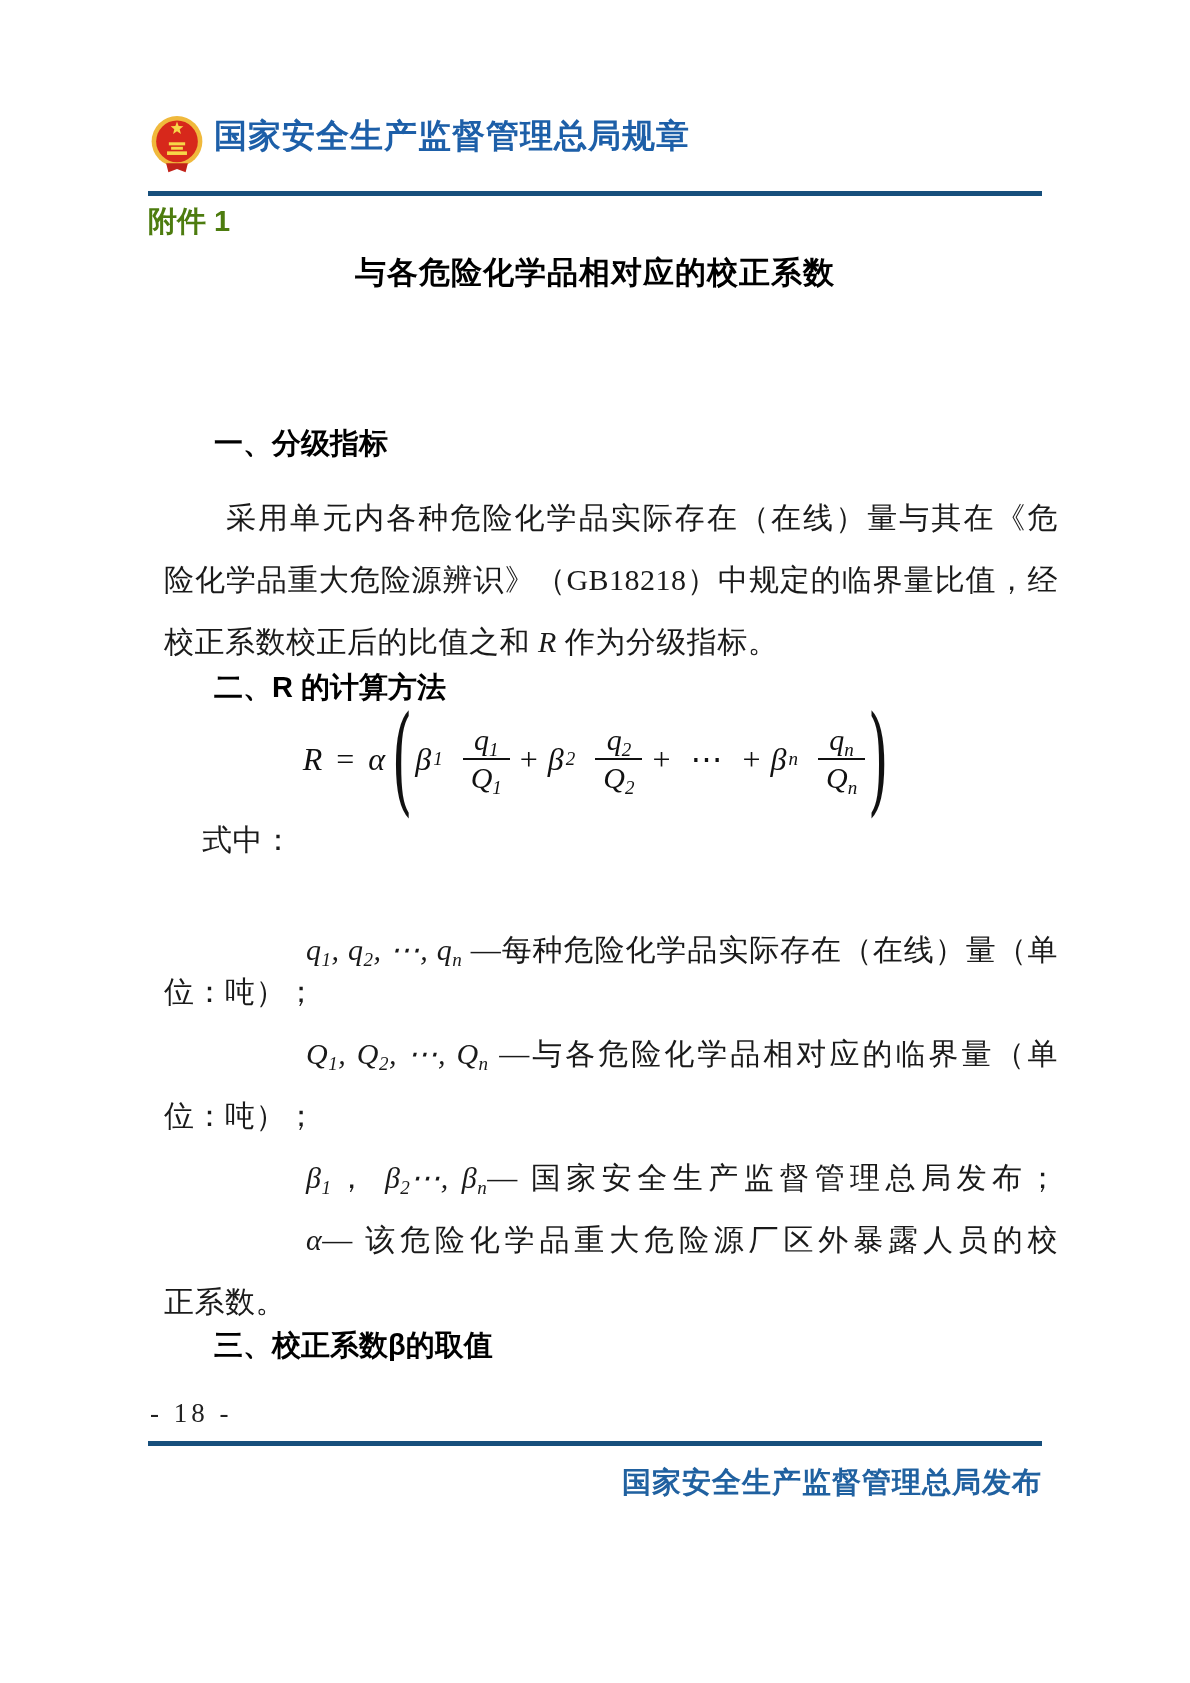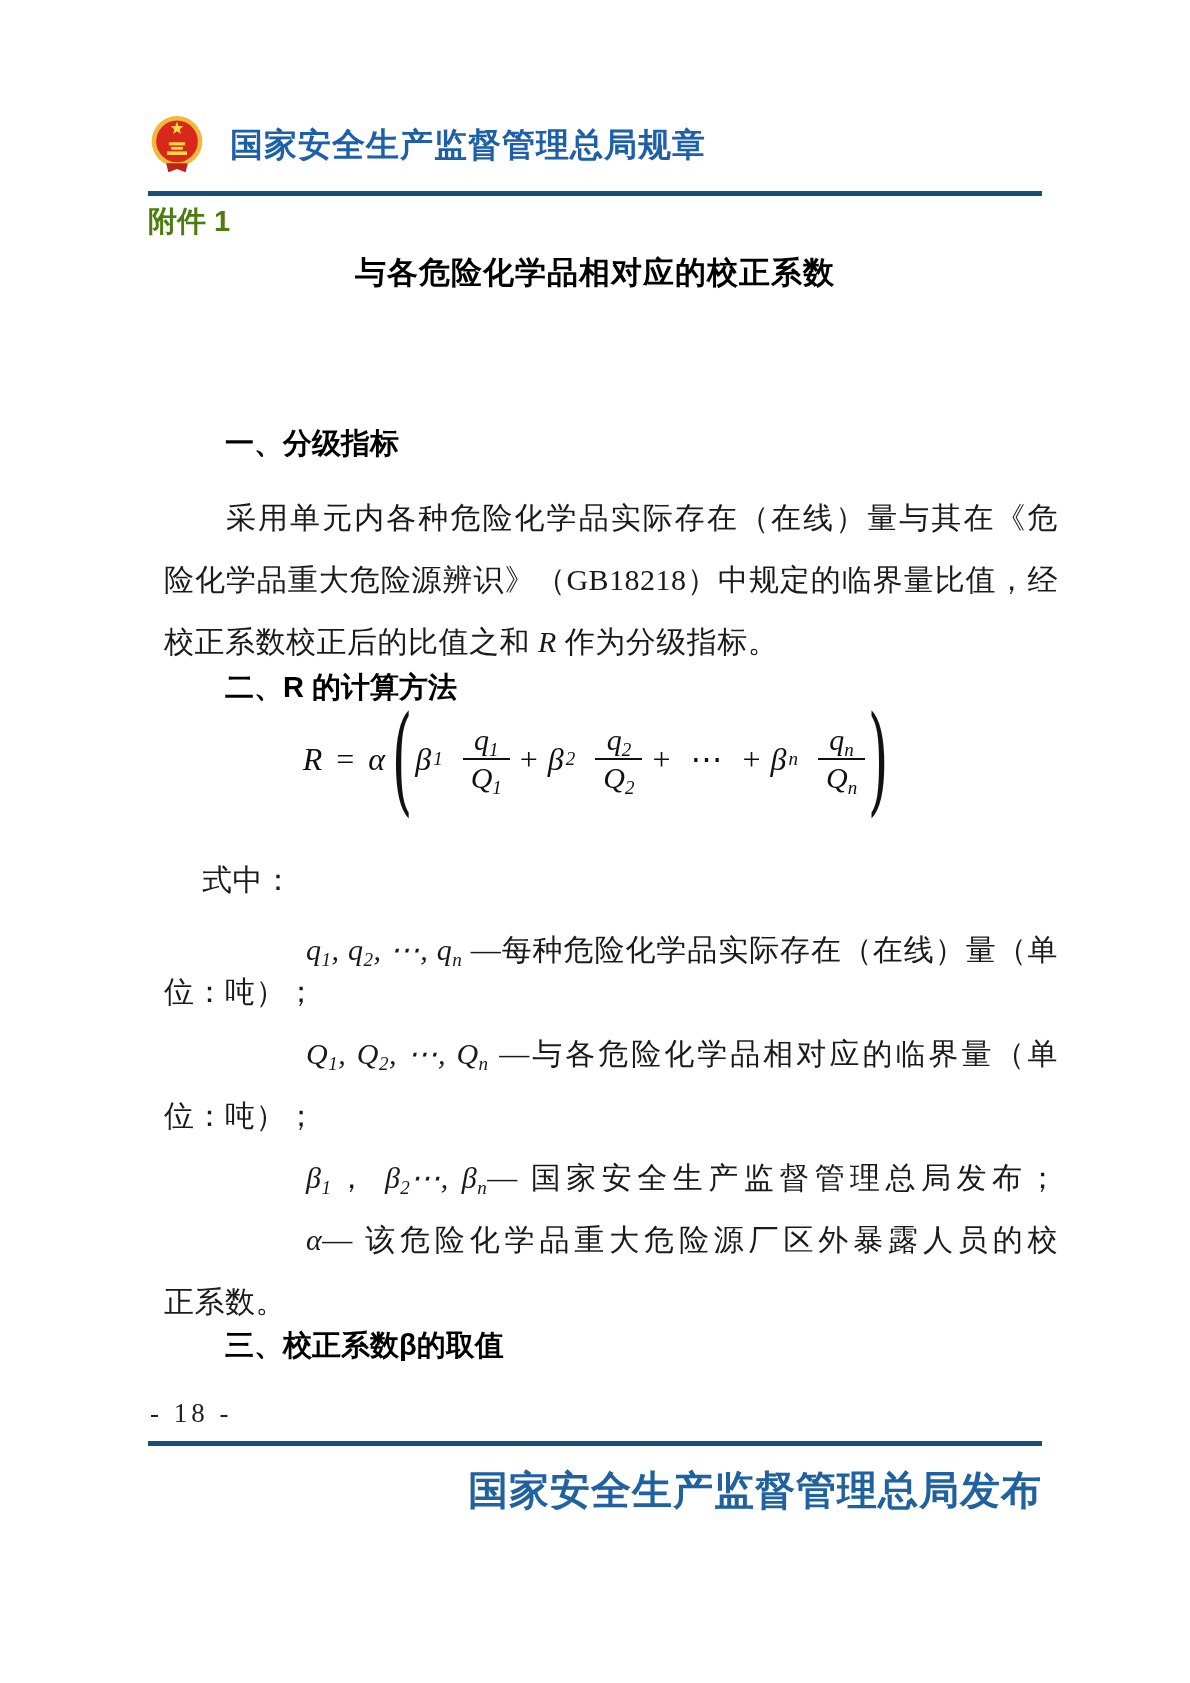--- a/index.html
+++ b/index.html
@@ -4,21 +4,21 @@
 <style>
   html,body { margin:0; padding:0; background:#ffffff; }
   .page {
     position:relative; width:1190px; height:1683px; background:#ffffff;
     font-family:"Liberation Serif","DejaVu Serif",serif; color:#1a1a1a;
     overflow:hidden;
   }
   .content { position:absolute; left:148px; width:894px; top:0; }
 
   
-  .doc-header { position:absolute; top:114px; left:0; display:flex; align-items:center; gap:24px; }
+  .doc-header { position:absolute; top:114px; left:0; display:flex; gap:8px; }
   .emblem { width:58px; height:62px; display:inline-block; flex:0 0 auto; }
   .header-title {
     font-family:"Liberation Serif","DejaVu Serif",serif;
     font-weight:bold; font-size:33px; color:#1d5fa8; letter-spacing:1px;
     white-space:nowrap;
   }
   .rule { position:absolute; left:0; width:894px; height:5px; background:#174f7c; }
   .rule-top { top:191px; }
   .rule-bottom { top:1441px; }
 
@@ -27,40 +27,40 @@
     position:absolute; top:202px; left:0;
     font-family:"Liberation Sans","DejaVu Sans",sans-serif;
     font-weight:bold; font-size:29px; color:#4d7c0f;
   }
   .doc-title {
     position:absolute; top:252px; left:0; width:894px; text-align:center;
     font-family:"Liberation Sans","DejaVu Sans",sans-serif;
     font-weight:bold; font-size:31px; color:#000; letter-spacing:1px; margin:0;
   }
   .sec-heading {
-    position:absolute; left:11px; width:894px; padding-left:66px; box-sizing:border-box;
+    position:absolute; left:0; width:894px; padding-left:66px; box-sizing:border-box;
     font-family:"Liberation Sans","DejaVu Sans",sans-serif;
     font-weight:bold; font-size:29px; color:#000; margin:0;
   }
   .h-s1 { top:424px; } .h-s2 { top:668px; } .h-s3 { top:1326px; }
 
   
   .body-line {
     position:absolute; left:0; width:894px; margin:16px;
     font-size:30px; line-height:40px; color:#1a1a1a; box-sizing:border-box;
     letter-spacing:0.5px;
   }
   .fill { text-align:justify; text-align-last:justify; }
   .indent { text-indent:62px; }
   .def-indent { padding-left:142px; }
   .var { font-style:italic; font-family:"Liberation Serif","DejaVu Serif",serif; }
   sub.vsub { font-style:italic; font-size:19px; line-height:0; vertical-align:-6px; }
 
   .l-p1 { top:482px; } .l-p2 { top:544px; } .l-p3 { top:606px; }
-  .l-where { top:844px; padding-left:38px; }
+  .l-where { top:804px; padding-left:38px; }
   .l-q1 { top:914px; } .l-q2 { top:956px; }
   .l-Q1 { top:1018px; } .l-Q2 { top:1080px; }
   .l-b1 { top:1142px; }
   .l-a1 { top:1204px; } .l-a2 { top:1266px; }
 
   
   .formula {
     position:absolute; top:694px; left:0; width:894px; height:130px;
     display:flex; align-items:center; justify-content:center;
     font-size:32px; color:#111;
@@ -79,21 +79,21 @@
   .frac .den { border-top:2px solid #111; }
 
   
   .page-number {
     position:absolute; top:1398px; left:2px; font-size:27px; color:#222;
     letter-spacing:4px;
   }
   .footer-pub {
     position:absolute; top:1463px; left:0; width:894px; text-align:right;
     font-family:"Liberation Serif","DejaVu Serif",serif;
-    font-weight:bold; font-size:40px; color:#2061a0; letter-spacing:1px;
+    font-weight:bold; font-size:29px; color:#2061a0; letter-spacing:1px;
   }
 </style>
 </head>
 <body>
 
 <div class="page">
   <div class="content">
 
     <div class="doc-header">
       <span class="emblem">

